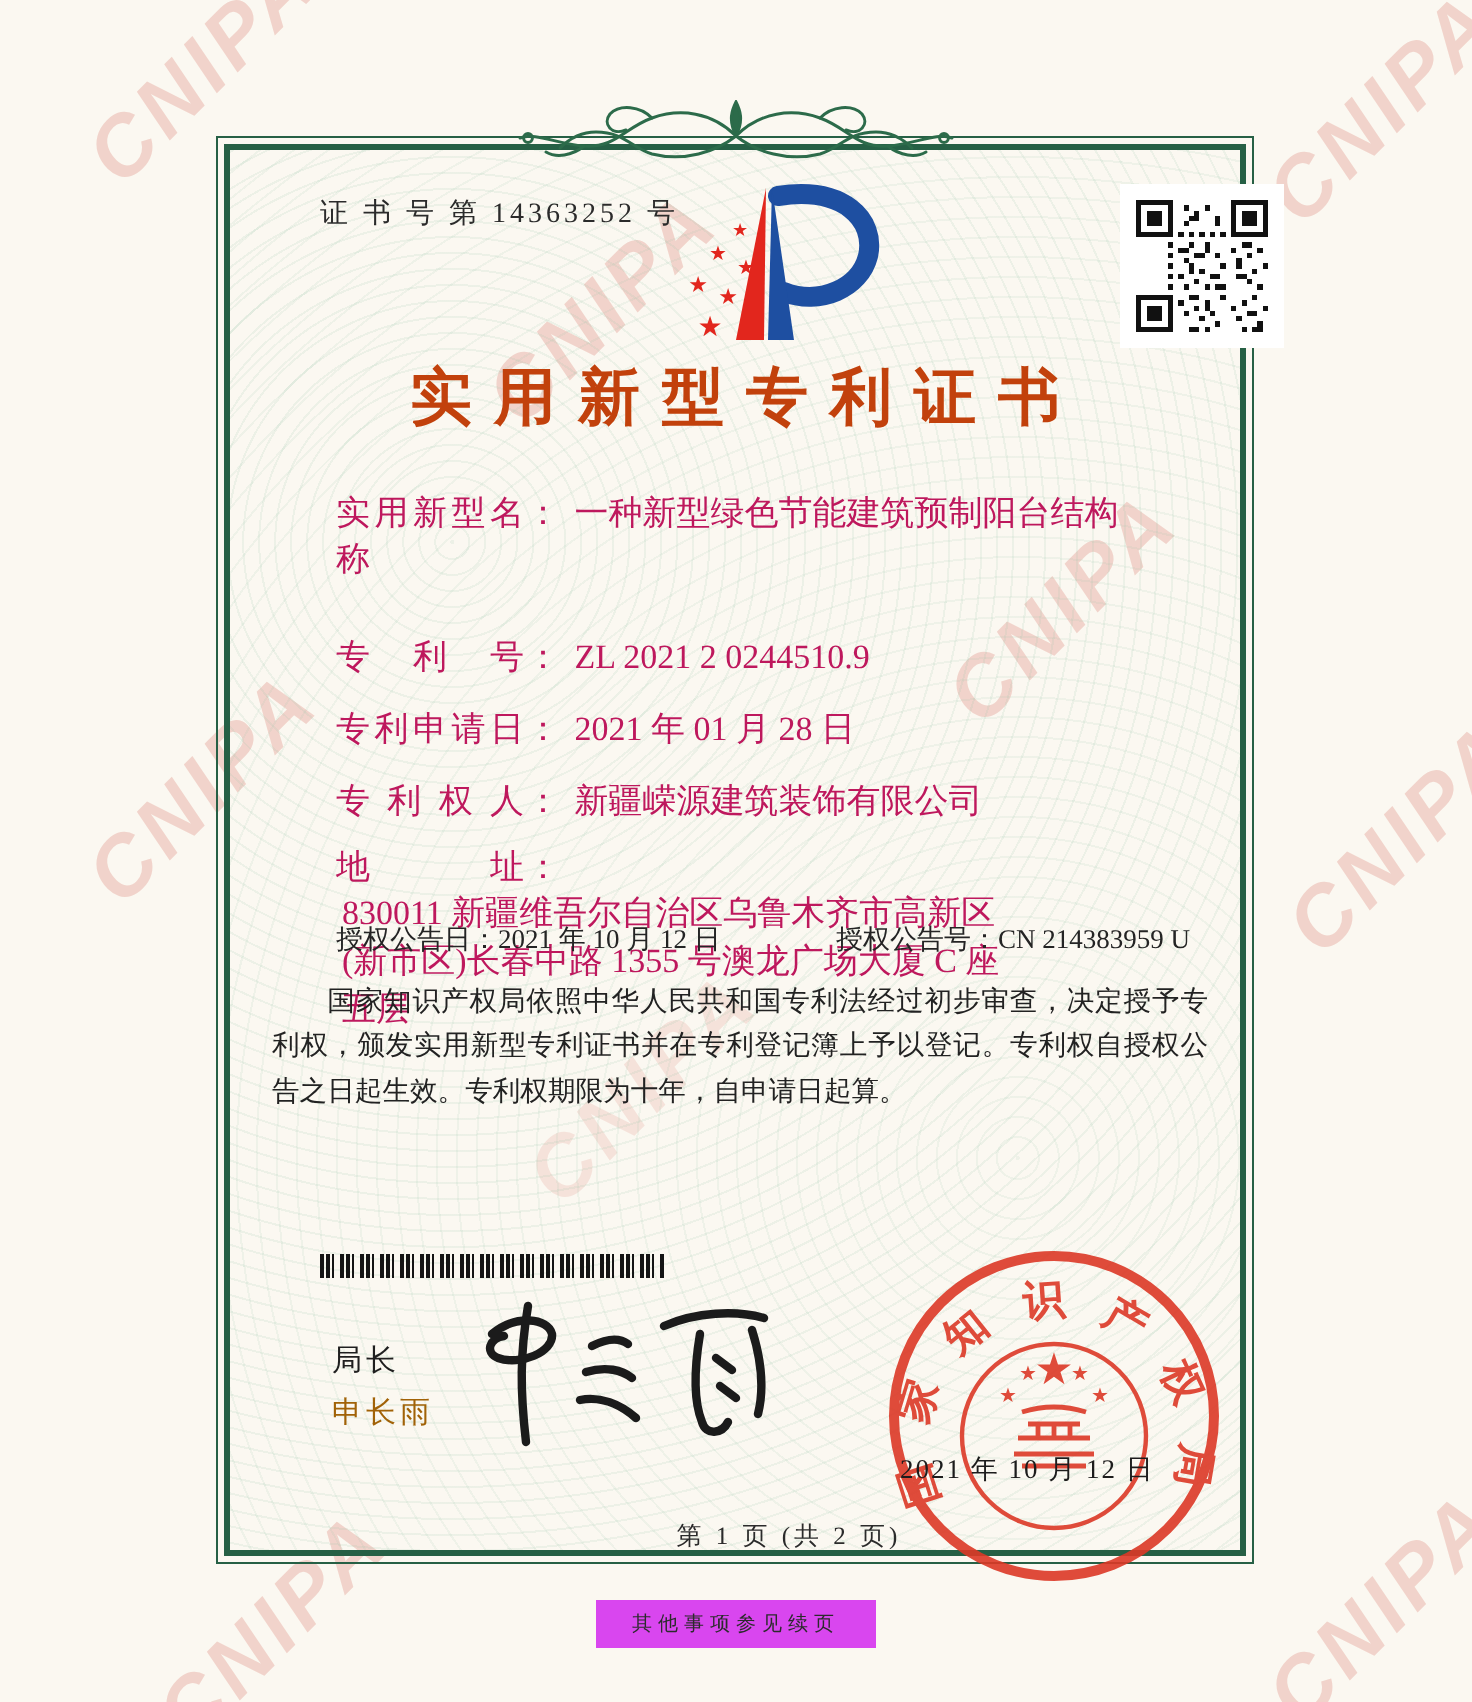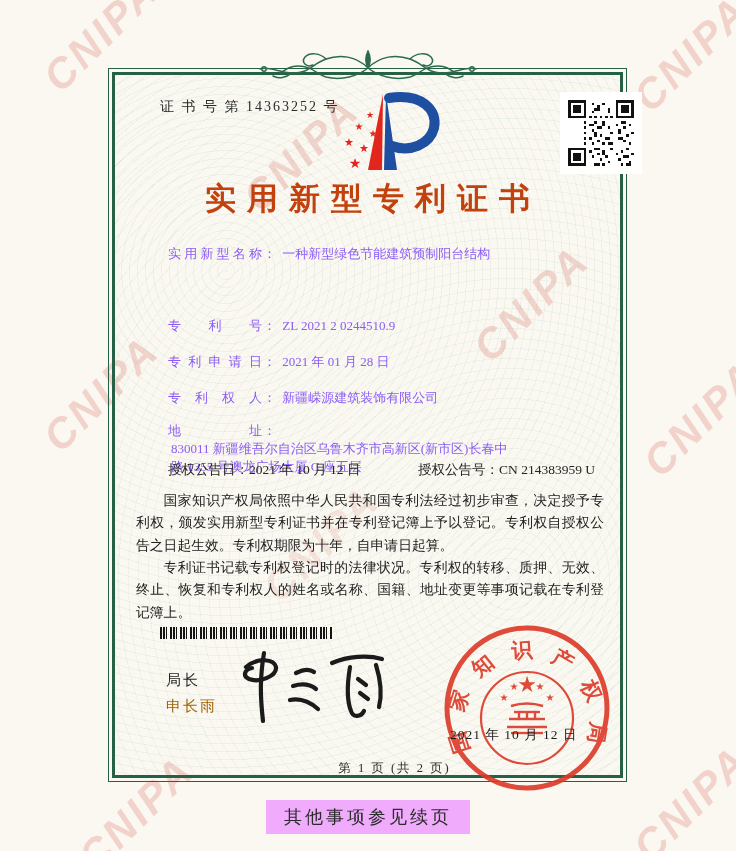--- a/index.html
+++ b/index.html
@@ -37,21 +37,21 @@
   .qr-wrap {
     position:absolute; left:560px; top:92px; width:82px; height:82px;
     background:#ffffff; z-index:4; display:flex; align-items:center; justify-content:center;
   }
   .title {
     position:absolute; left:108px; top:178px; width:519px; z-index:4;
     text-align:center; font-size:31px; font-weight:700; color:#c2410c;
     letter-spacing:11px; text-indent:11px;
   }
   
-  .field-row { position:absolute; left:168px; width:450px; z-index:4; font-size:13px; color:#8b5cf6;font-family:Liberation Serif, serif; }
+  .field-row { position:absolute; left:168px; width:450px; z-index:4; font-size:17px; color:#be185d;font-family:Liberation Serif, serif; }
   .field-label {
     display:inline-block; width:95px; text-align:justify; text-align-last:justify;
     vertical-align:top; letter-spacing:1px;
   }
   .field-colon { display:inline-block; vertical-align:top; }
   .field-value { display:inline-block; vertical-align:top; max-width:340px; margin-left:3px; line-height:1.42; }
   .grant-row { position:absolute; left:168px; top:461px; width:450px; z-index:4; font-size:13.5px; color:#242424; }
   .grant-pair2 { position:absolute; left:238px; top:0;margin-left:12px; }
   
   .body-text {
@@ -71,21 +71,21 @@
   .seal-date {
     position:absolute; left:450px; top:726px; width:170px; z-index:6;
     font-size:13.5px; color:#1c1c1c; letter-spacing:1px; white-space:nowrap;
   }
   .page-number {
     position:absolute; left:108px; top:760px; width:519px; z-index:4;
     text-align:center; font-size:12.5px; color:#2b2b2b; letter-spacing:2px;margin-left:27px;
   }
   .continuation {
     position:absolute; left:50%; transform:translateX(-50%); top:800px; z-index:4;
-    background:#f0abfc; padding:5px 18px; font-size:18px; color:#2b2b2b; letter-spacing:3px;
+    background:#d946ef; padding:5px 18px; font-size:10px; color:#2b2b2b; letter-spacing:3px;
   }
 </style>
 </head>
 <body>
 
 <div class="page">
 
   <span class="wm" style="left:30px;  top:10px;">CNIPA</span>
   <span class="wm" style="left:620px; top:30px;">CNIPA</span>
   <span class="wm" style="left:230px; top:130px;">CNIPA</span>
@@ -235,21 +235,20 @@
 
   <div class="grant-row">
     <span>授权公告日：</span><span>2021 年 10 月 12 日</span>
     <span class="grant-pair2">
       <span>授权公告号：</span><span>CN 214383959 U</span>
     </span>
   </div>
 
   <div class="body-text">
     <p>国家知识产权局依照中华人民共和国专利法经过初步审查，决定授予专利权，颁发实用新型专利证书并在专利登记簿上予以登记。专利权自授权公告之日起生效。专利权期限为十年，自申请日起算。</p>
-    <p>专利证书记载专利权登记时的法律状况。专利权的转移、质押、无效、终止、恢复和专利权人的姓名或名称、国籍、地址变更等事项记载在专利登记簿上。</p>
   </div>
 
   <div class="barcode"></div>
 
   <div class="director-title">局长</div>
   <div class="director-name">申长雨</div>
 
   <svg class="signature" width="170" height="85" viewBox="0 0 170 85">
     <g fill="none" stroke="#1b1b1b" stroke-width="4.2" stroke-linecap="round">
       <path d="M34,10 C30,34 30,52 33,78"></path>

